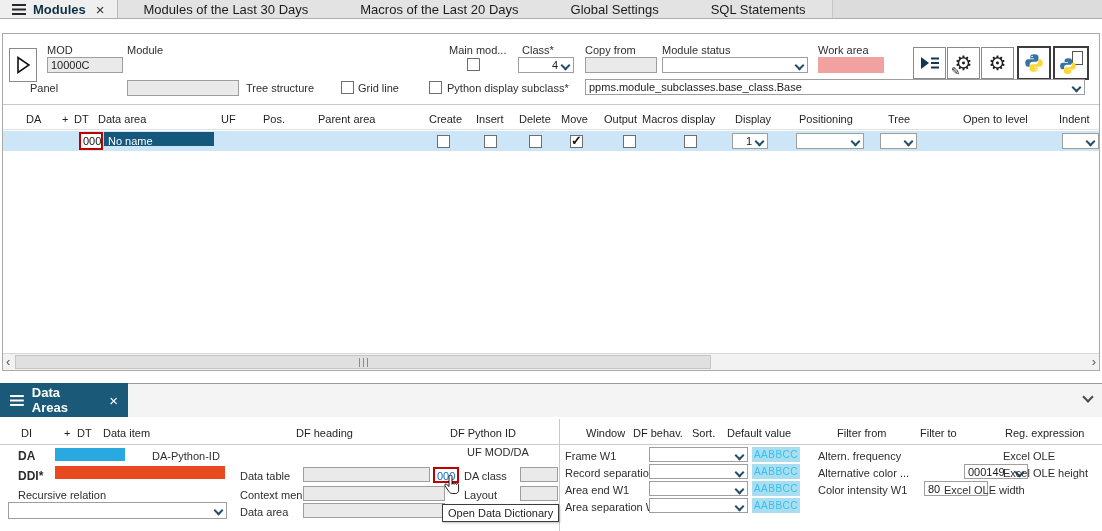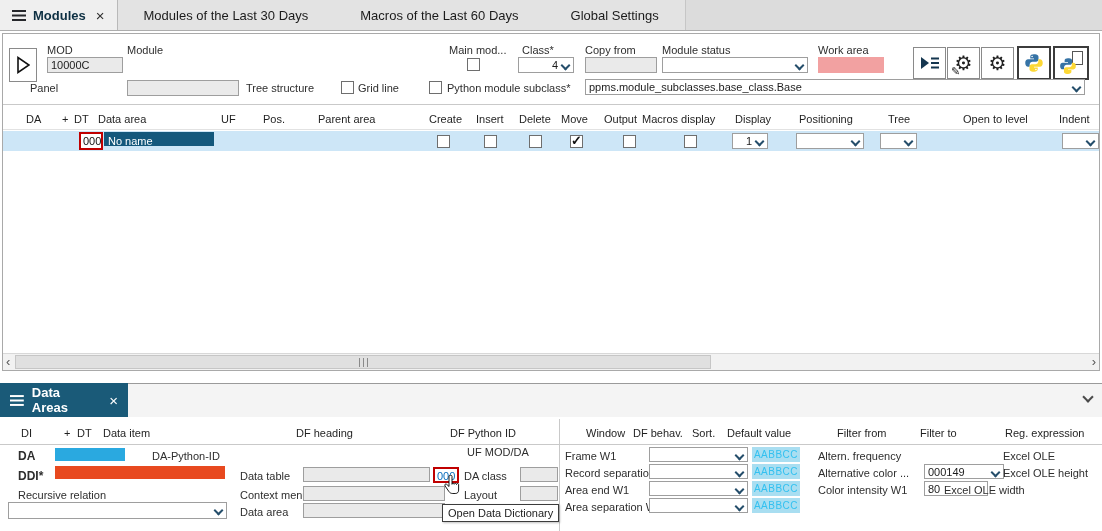--- a/index.html
+++ b/index.html
@@ -1,20 +1,20 @@
 <!DOCTYPE html>
 <html><head>
 <meta charset="utf-8">
 <style>
   *{margin:0;padding:0;box-sizing:border-box}
   html,body{background:#cfcfcf}
   .screen{position:relative;width:1102px;height:531px;background:#fff;font-family:"Liberation Sans",sans-serif;font-size:11px;color:#1c1c1c;overflow:hidden}
 
   
-  .tabbar{position:absolute;left:0;top:0;width:100%;height:31px;background:#e3e3e3;border-bottom:1px solid #adadad;display:flex}
+  .tabbar{position:absolute;left:0;top:0;width:100%;height:19px;background:#e3e3e3;border-bottom:1px solid #adadad;display:flex}
   .tab{display:flex;align-items:center;justify-content:center;gap:7px;font-size:13px;color:#1b1b1b;height:100%;padding:0 26px;cursor:default;white-space:nowrap}
   .tab.active{background:#efefef;border-right:1px solid #b9b9b9;font-weight:bold;color:#0d2f42;padding:0 12px}
   .tabclose{font-size:15px;color:#2f2f2f;margin-left:3px;font-weight:normal}
   .tabbar-rest{flex:1;background:#dcdcdc;border-left:1px solid #c6c6c6}
 
   .box{position:absolute;border:1px solid #a9a9a9;background:#fff}
   .hline{position:absolute;height:1px;background:#c9c9c9}
   .vline{position:absolute;width:1px;background:#c9c9c9}
 
   .l{position:absolute;white-space:nowrap;color:#2e2e2e}
@@ -63,24 +63,27 @@
           <rect width="14" height="2" y="4.5" fill="#26272b"></rect>
           <rect width="14" height="2" y="9" fill="#26272b"></rect>
         </svg>
       <span>Modules</span>
       <span class="tabclose">×</span>
     </div>
     <div class="tab">
         <span>Modules of the Last 30 Days</span>
       </div>
     <div class="tab">
-        <span>Macros of the Last 60 Days</span>
+        <span>Macros of the Last 20 Days</span>
       </div>
     <div class="tab">
         <span>Global Settings</span>
+      </div>
+    <div class="tab">
+        <span>SQL Statements</span>
       </div>
     <div class="tabbar-rest"></div>
   </div>
 
   <div class="box" style="left:2px;top:33px;width:1098px;height:338px"></div>
   <div class="hline" style="left:3px;top:104px;width:1096px"></div>
   <div class="hline" style="left:3px;top:129px;width:1096px;background:#e2e2e2"></div>
 
   <div class="btn" style="left:9px;top:48px;width:28px;height:34px">
     <svg width="14" height="18" viewBox="0 0 14 18">
@@ -132,21 +135,21 @@
       </svg>
     </span>
   </div>
 
   <span class="l" style="left:30px;top:82px">Panel</span>
   <div class="f" style="left:127px;top:80px;width:112px"></div>
   <span class="l" style="left:246px;top:82px">Tree structure</span>
   <span class="cb" style="left:341px;top:81px"></span>
   <span class="l" style="left:358px;top:82px">Grid line</span>
   <span class="cb" style="left:429px;top:81px"></span>
-  <span class="l" style="left:447px;top:82px">Python module subclass*</span>
+  <span class="l" style="left:447px;top:82px">Python display subclass*</span>
   <div class="dd" style="left:585px;top:79px;width:500px">ppms.module_subclasses.base_class.Base</div>
 
   <span class="gh" style="left:26px">DA</span>
   <span class="gh" style="left:62px">+</span>
   <span class="gh" style="left:74px">DT</span>
   <span class="gh" style="left:98px">Data area</span>
   <span class="gh" style="left:221px">UF</span>
   <span class="gh" style="left:263px">Pos.</span>
   <span class="gh" style="left:318px">Parent area</span>
   <span class="gh" style="left:429px">Create</span>
@@ -245,21 +248,21 @@
   <span class="l" style="left:565px;top:450px">Frame W1</span>
   <div class="dd" style="left:649px;top:447px;width:99px;height:15px"></div>
   <div class="colorcell" style="left:752px;top:447px;width:48px;height:15px">AABBCC</div>
   <span class="l" style="left:818px;top:450px">Altern. frequency</span>
   <span class="l" style="left:1003px;top:450px">Excel OLE</span>
 
   <span class="l" style="left:565px;top:467px">Record separation W1</span>
   <div class="dd" style="left:649px;top:464px;width:99px;height:15px"></div>
   <div class="colorcell" style="left:752px;top:464px;width:48px;height:15px">AABBCC</div>
   <span class="l" style="left:818px;top:467px">Alternative color ...</span>
-  <div class="dd" style="left:924px;top:464px;width:80px;height:15px">000149</div>
+  <div class="dd" style="left:964px;top:464px;width:64px;height:15px">000149</div>
   <span class="l" style="left:1003px;top:467px">Excel OLE height</span>
 
   <span class="l" style="left:565px;top:484px">Area end W1</span>
   <div class="dd" style="left:649px;top:481px;width:99px;height:15px"></div>
   <div class="colorcell" style="left:752px;top:481px;width:48px;height:15px">AABBCC</div>
   <span class="l" style="left:818px;top:484px">Color intensity W1</span>
   <div class="f white" style="left:924px;top:481px;width:64px;height:15px">80</div>
   <span class="l" style="left:944px;top:484px">Excel OLE width</span>
 
   <span class="l" style="left:565px;top:501px">Area separation W1</span>

